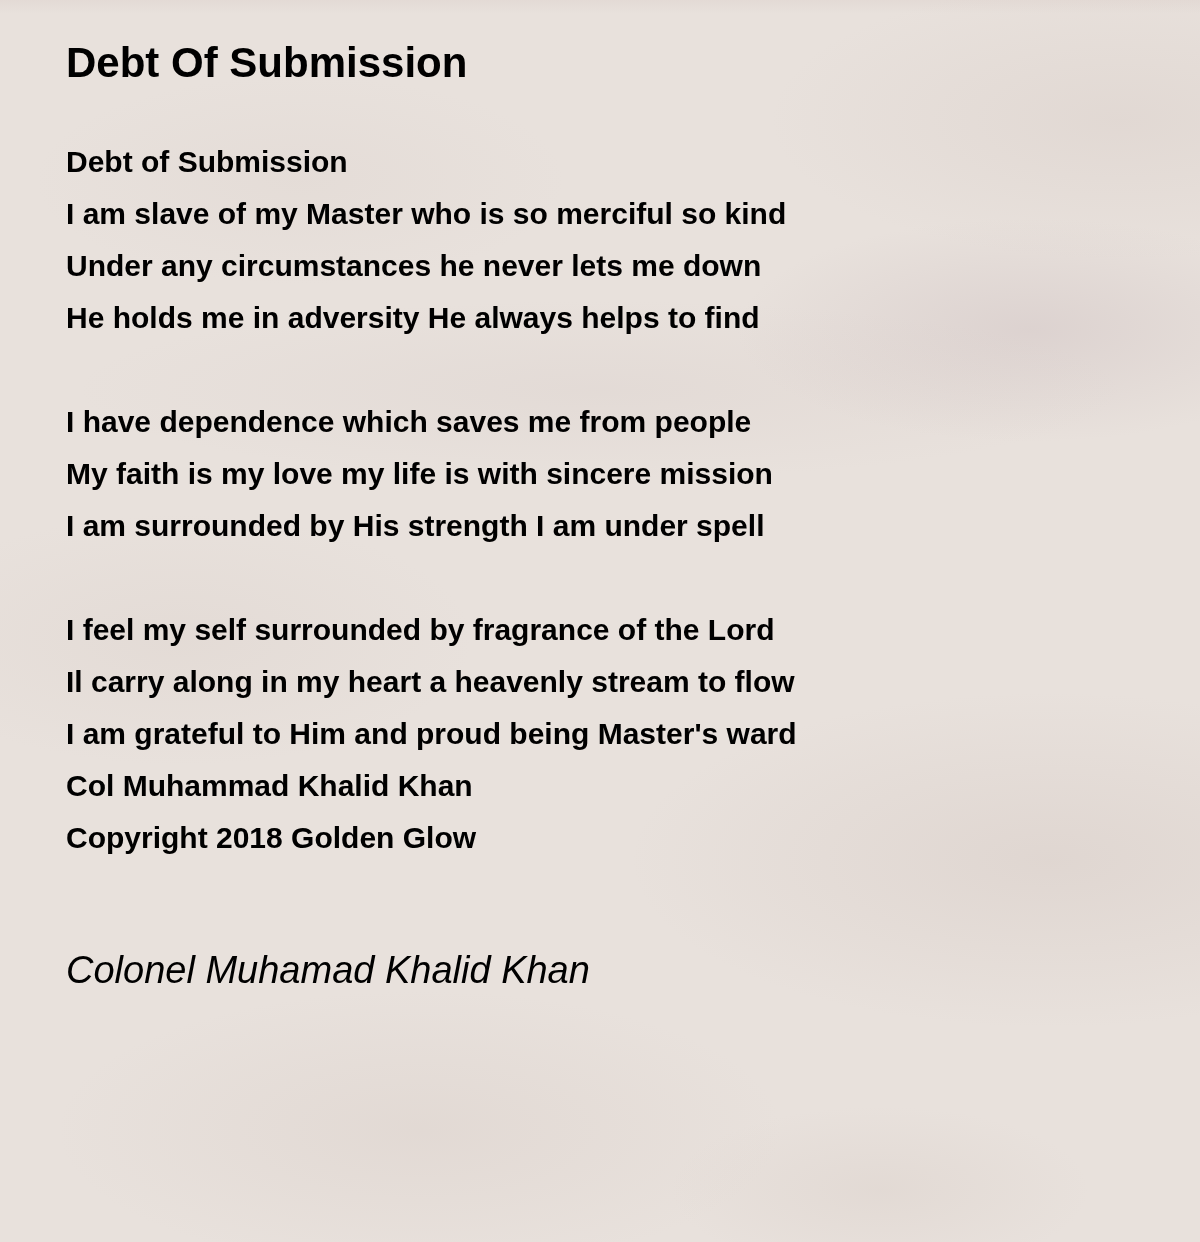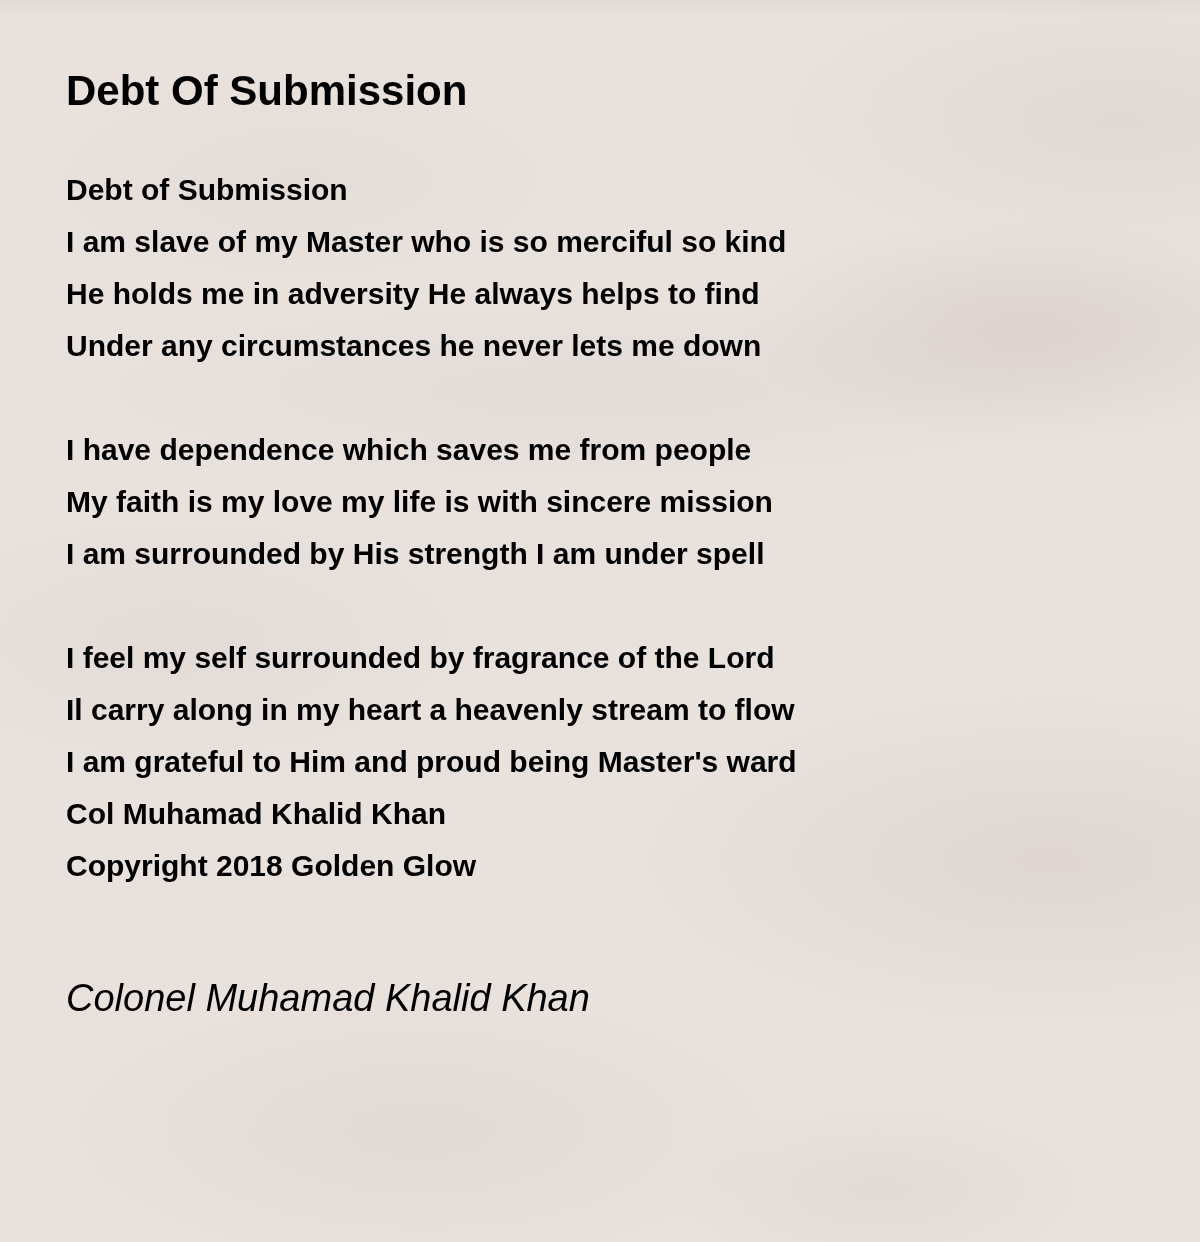--- a/index.html
+++ b/index.html
@@ -18,21 +18,21 @@
     background-image:
       linear-gradient(180deg, rgba(205,186,182,0.18) 0px, rgba(205,186,182,0.0) 14px),
       radial-gradient(ellipse 420px 160px at 1030px 330px, rgba(190,172,176,0.28), rgba(190,172,176,0) 70%),
       radial-gradient(ellipse 500px 200px at 1120px 120px, rgba(198,182,176,0.20), rgba(198,182,176,0) 70%),
       radial-gradient(ellipse 600px 240px at 1050px 860px, rgba(193,176,170,0.22), rgba(193,176,170,0) 70%),
       radial-gradient(ellipse 420px 180px at 180px 640px, rgba(203,188,181,0.16), rgba(203,188,181,0) 70%),
       radial-gradient(ellipse 520px 200px at 420px 1130px, rgba(198,182,175,0.18), rgba(198,182,175,0) 70%),
       radial-gradient(ellipse 380px 150px at 300px 180px, rgba(206,192,186,0.14), rgba(206,192,186,0) 70%),
       radial-gradient(ellipse 700px 120px at 600px 390px, rgba(196,180,178,0.14), rgba(196,180,178,0) 75%),
       radial-gradient(ellipse 300px 120px at 880px 1190px, rgba(196,180,172,0.16), rgba(196,180,172,0) 70%);
-    padding: 68px 60px 0 66px;
+    padding: 40px 60px 0 66px;
     color: var(--text, #000000);
   }
   .title {
     margin: 0;
     font-size: 42px;
     line-height: 46px;
     font-weight: bold;
     color: var(--text, #000000);
   }
   .poem {
@@ -56,34 +56,34 @@
 <body>
 
 <div class="page" style="--bg: #e8e1dc; --text: #000000;">
   <h1 class="title">Debt Of Submission</h1>
 
   <div class="poem">
     <div>
         <div class="stanza">
           <div class="line">Debt of Submission</div>
           <div class="line">I am slave of my Master who is so merciful so kind</div>
+          <div class="line">Under any circumstances he never lets me down</div>
           <div class="line">He holds me in adversity He always helps to find</div>
-          <div class="line">Under any circumstances he never lets me down</div>
         </div>
         <div class="stanza">
           <div class="line">I have dependence which saves me from people</div>
           <div class="line">My faith is my love my life is with sincere mission</div>
           <div class="line">I am surrounded by His strength I am under spell</div>
         </div>
         <div class="stanza">
           <div class="line">I feel my self surrounded by fragrance of the Lord</div>
           <div class="line">Il carry along in my heart a heavenly stream to flow</div>
           <div class="line">I am grateful to Him and proud being Master's ward</div>
         </div>
       </div>
     <div class="stanza">
-        <div class="line">Col Muhamad Khalid Khan</div>
+        <div class="line">Col Muhammad Khalid Khan</div>
         <div class="line">Copyright 2018 Golden Glow</div>
       </div>
   </div>
 
   <div class="signature">Colonel Muhamad Khalid Khan</div>
 </div>
 
 </body></html>

